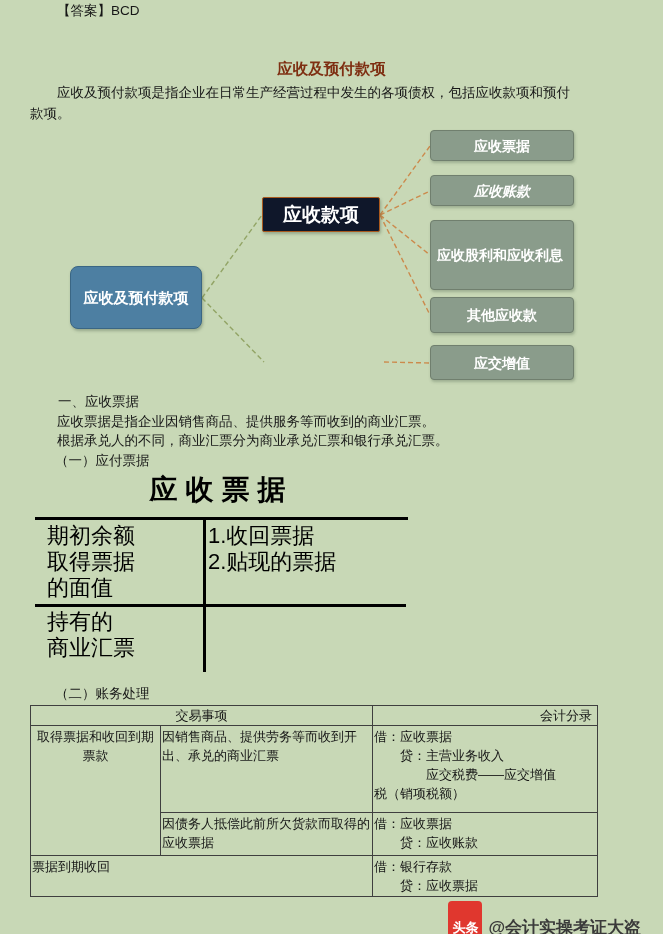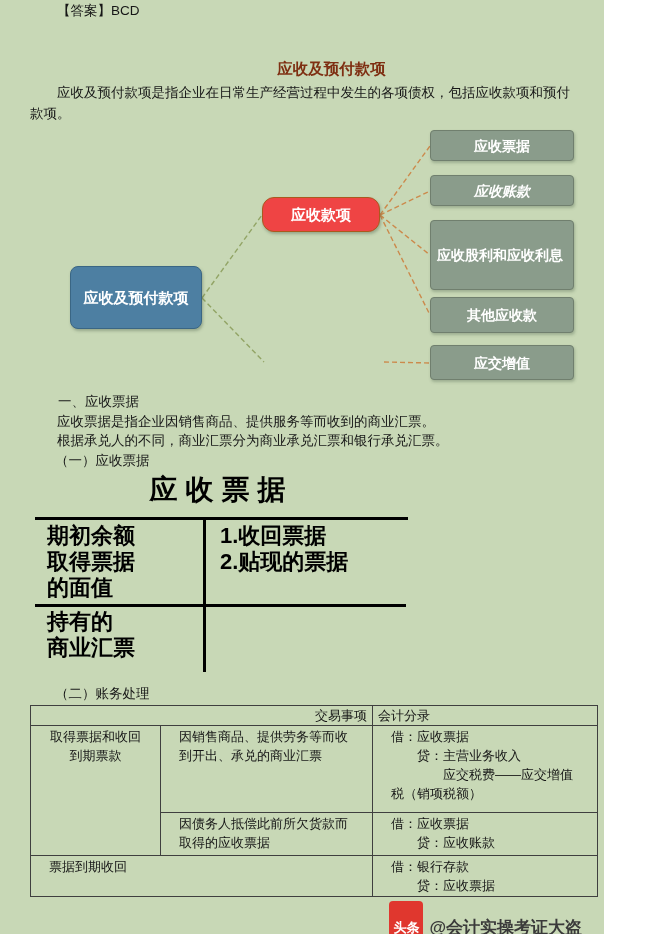--- a/index.html
+++ b/index.html
@@ -1,18 +1,18 @@
 <!DOCTYPE html>
 <html><head>
 <meta charset="utf-8">
 <style>
   * { margin:0; padding:0; box-sizing:border-box; }
   html,body { width:663px; height:934px; }
   .page {
-    position:relative; width:604px; height:934px; overflow:hidden;
+    position:relative; width:663px; height:934px; overflow:hidden;
     background:#c8d8b6; color:#161616;
     font-family:"Liberation Sans","DejaVu Sans",sans-serif;
     font-size:13.5px; line-height:20px;
   }
   .abs { position:absolute; }
 
   
   .answer   { left:57px; top:1px; }
   .analysis { left:30px; top:20px; width:578px; text-indent:2em; line-height:21px; }
   .main-title { left:0; top:59px; width:663px; text-align:center;
@@ -22,22 +22,22 @@
   
   .diagram { left:0; top:122px; width:663px; height:268px; }
   .diagram-lines { position:absolute; left:0; top:0; width:663px; height:268px; }
   .ln-g { stroke:#92a465; stroke-width:1.4; stroke-dasharray:5 3; fill:none; }
   .ln-o { stroke:#cc8a4c; stroke-width:1.4; stroke-dasharray:5 3; fill:none; }
   .node { position:absolute; display:flex; align-items:center; justify-content:center;
           text-align:center; color:#fff; font-weight:bold; }
   .node-root   { left:70px; top:144px; width:132px; height:63px;
                  background:#4d7fa2; border:1px solid #3a6684; border-radius:8px;
                  font-size:15px; box-shadow:1px 2px 3px rgba(60,80,60,.35); }
-  .node-branch { background:#ef4444; border:1px solid #aa5a1e; border-radius:12px;
-                 font-size:15px; box-shadow:1px 2px 3px rgba(60,80,60,.35); }
+  .node-branch { background:#0f172a; border:1px solid #aa5a1e; border-radius:2px;
+                 font-size:19px; box-shadow:1px 2px 3px rgba(60,80,60,.35); }
   .branch-1 { left:262px; top:75px;  width:118px; height:35px; }
   .branch-2 { left:264px; top:222px; width:120px; height:36px; }
   .node-leaf { left:430px; width:144px; background:#8a9c8b; border:1px solid #707f6e;
                border-radius:4px; font-size:14px; padding:2px 6px;
                box-shadow:1px 2px 3px rgba(60,80,60,.3); }
   .leaf-1 { top:8px;   height:31px; }
   .leaf-2 { top:53px;  height:31px;font-style:italic; }
   .leaf-3 { top:98px;  height:70px; justify-content:flex-start; text-align:left; line-height:20px; }
   .leaf-4 { top:175px; height:36px; }
   .leaf-5 { top:223px; height:35px; }
@@ -50,34 +50,34 @@
   .sub2     { left:55px; top:684px; }
 
   
   .taccount { left:0; top:478px; width:663px; height:202px; }
   .ta-title { position:absolute; left:35px; top:2px; width:373px; text-align:center;
               font-size:28px; font-weight:bold; letter-spacing:8px; color:#000; }
   .ta-line  { position:absolute; background:#000; }
   .ta-topline { left:35px;  top:39px;  width:373px; height:3px; }
   .ta-vline   { left:203px; top:39px;  width:3px;   height:155px; }
   .ta-midline { left:35px;  top:126px; width:371px; height:3px; }
-  .ta-text  { position:absolute; font-size:22px; font-weight:bold; line-height:26px;
+  .ta-text  { position:absolute; font-size:22px; font-weight:normal; line-height:26px;
               white-space:pre-line; color:#000; }
   .ta-debit-top    { left:47px;  top:45px; }
-  .ta-credit-top   { left:220px; top:45px; }
+  .ta-credit-top   { left:208px; top:45px; }
   .ta-debit-bottom { left:47px;  top:131px; }
 
   
   .acct-table { left:30px; top:705px; width:568px; border-collapse:collapse;
                 font-size:13px; table-layout:fixed; }
   .acct-table td { border:1px solid #3f3f3f; vertical-align:top;
-                   padding:1px 18px; line-height:19px; }
+                   padding:1px 1px; line-height:19px; }
   .tr-head td { height:18px; padding:0 5px; }
-  .th-left  { text-align:right; }
-  .th-right { text-align:left; }
+  .th-left  { text-align:center; }
+  .th-right { text-align:right; }
   .tr-r1 td { height:87px; }
   .tr-r2 td { height:43px; }
   .tr-r3 td { height:40px; }
   .cell-event { text-align:center; }
   .cell-entry { white-space:pre-line; }
 
   
   .watermark { top:901px; right:22px; display:flex; align-items:center; gap:6px; }
   .tt-logo { background:#e0372e; color:#fff; font-weight:bold; font-size:13px;
              line-height:1; padding:20px 4px; border-radius:4px; }
@@ -107,21 +107,21 @@
     <div class="node node-leaf leaf-1">应收票据</div>
     <div class="node node-leaf leaf-2">应收账款</div>
     <div class="node node-leaf leaf-3">应收股利和应收利息</div>
     <div class="node node-leaf leaf-4">其他应收款</div>
     <div class="node node-leaf leaf-5">应交增值</div>
   </div>
 
   <div class="abs h-notes">一、应收票据</div>
   <div class="abs para2">根据承兑人的不同，商业汇票分为商业承兑汇票和银行承兑汇票。</div>
   <div class="abs para1">应收票据是指企业因销售商品、提供服务等而收到的商业汇票。</div>
-  <div class="abs sub1">（一）应收票据</div>
+  <div class="abs sub1">（一）应付票据</div>
 
   <div class="abs taccount">
     <div class="ta-title">应收票据</div>
     <div class="ta-line ta-topline"></div>
     <div class="ta-line ta-vline"></div>
     <div class="ta-line ta-midline"></div>
     <div class="ta-text ta-debit-top">期初余额
 取得票据
 的面值</div>
     <div class="ta-text ta-credit-top">1.收回票据

